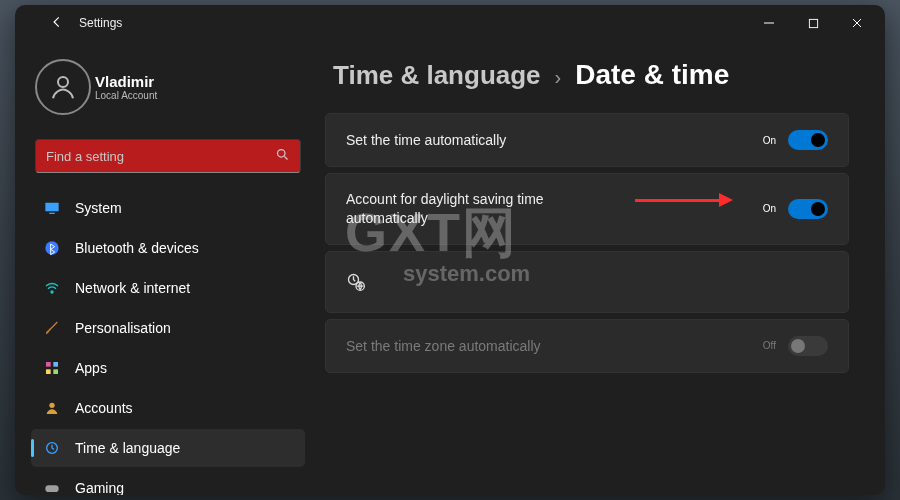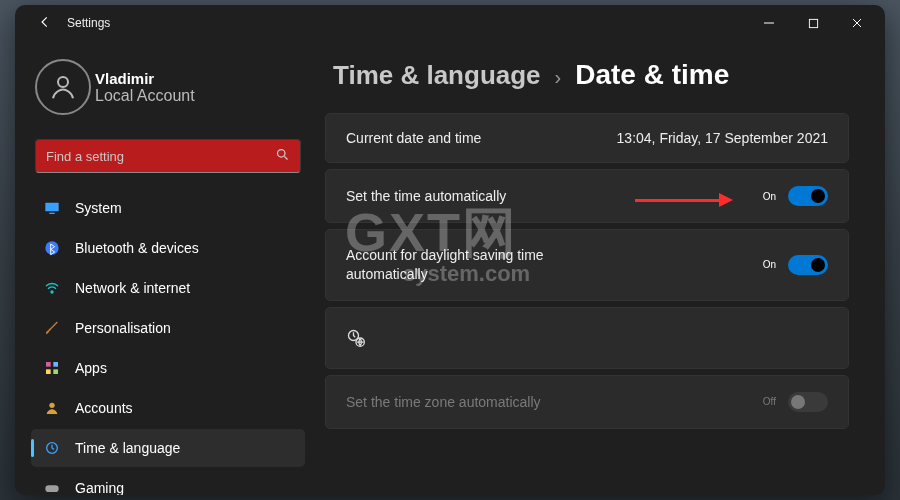--- a/index.html
+++ b/index.html
@@ -7,37 +7,37 @@
   body {
     background: linear-gradient(180deg, #4a5560 0%, #384048 50%, #2a3238 100%);
     display: flex; align-items: center; justify-content: center;
   }
   .window {
     width: 870px; height: 490px; background: #1f1f1f; border-radius: 10px;
     color: #fff; display: flex; flex-direction: column; overflow: hidden;
     box-shadow: 0 8px 30px rgba(0,0,0,0.5);
   }
   .titlebar {
-    height: 36px; display: flex; align-items: center; padding: 0 6px 0 12px;
+    height: 36px; display: flex; align-items: center; padding: 0 6px 0 24px;
     font-size: 12px; color: #eee;
   }
   .titlebar .back { width: 36px; text-align: center; font-size: 14px; cursor: pointer; }
   .titlebar .title { margin-left: 4px; }
   .titlebar .spacer { flex: 1; }
   .win-btn { width: 44px; height: 30px; display:flex; align-items:center; justify-content:center; cursor:pointer; }
   .win-btn svg { stroke:#fff; }
   .body { flex:1; display:flex; overflow:hidden; }
   .sidebar { width: 300px; padding: 14px 10px 10px 16px; overflow-y:auto; }
   .user { display:flex; align-items:center; gap:4px; padding: 4px 4px 18px 4px; }
   .avatar {
     width:56px; height:56px; border-radius:50%; border:2px solid #888;
     display:flex; align-items:center; justify-content:center; color:#ccc;
   }
   .user .name { font-size:15px; font-weight:600; }
-  .user .sub { font-size:16px; color:#bbb; }
+  .user .sub { font-size:10px; color:#bbb; }
   .search {
     margin: 6px 4px 16px 4px; background:#b91c1c; border:1px solid #3a3a3a; border-bottom:1px solid #888;
     border-radius:4px; display:flex; align-items:center; height:34px; padding:0 10px;
   }
   .search input {
     flex:1; background:transparent; border:none; outline:none; color:#fff; font-size:13px;
   }
   .search input::placeholder { color:#c8c8c8; }
   .nav { display:flex; flex-direction:column; gap:2px; margin-top:4px; }
   .nav-item {
@@ -243,25 +243,20 @@
       </div>
     </div>
 
     <div class="main" style="position:relative;">
       <div class="breadcrumb">
         <span class="crumb-parent">Time &amp; language</span>
         <span class="crumb-sep">›</span>
         <span class="crumb-current">Date &amp; time</span>
       </div>
 
-      <div class="card">
-        <span class="label">Current date and time</span>
-        <span class="fill"></span>
-        <span class="value">13:04, Friday, 17 September 2021</span>
-      </div>
 
       <div class="card">
         <span class="label">Set the time automatically</span>
         <span class="fill"></span>
         <div class="toggle-wrap">
           <span class="state">On</span>
           <div class="toggle on">
               <div class="knob"></div>
             </div>
         </div>

